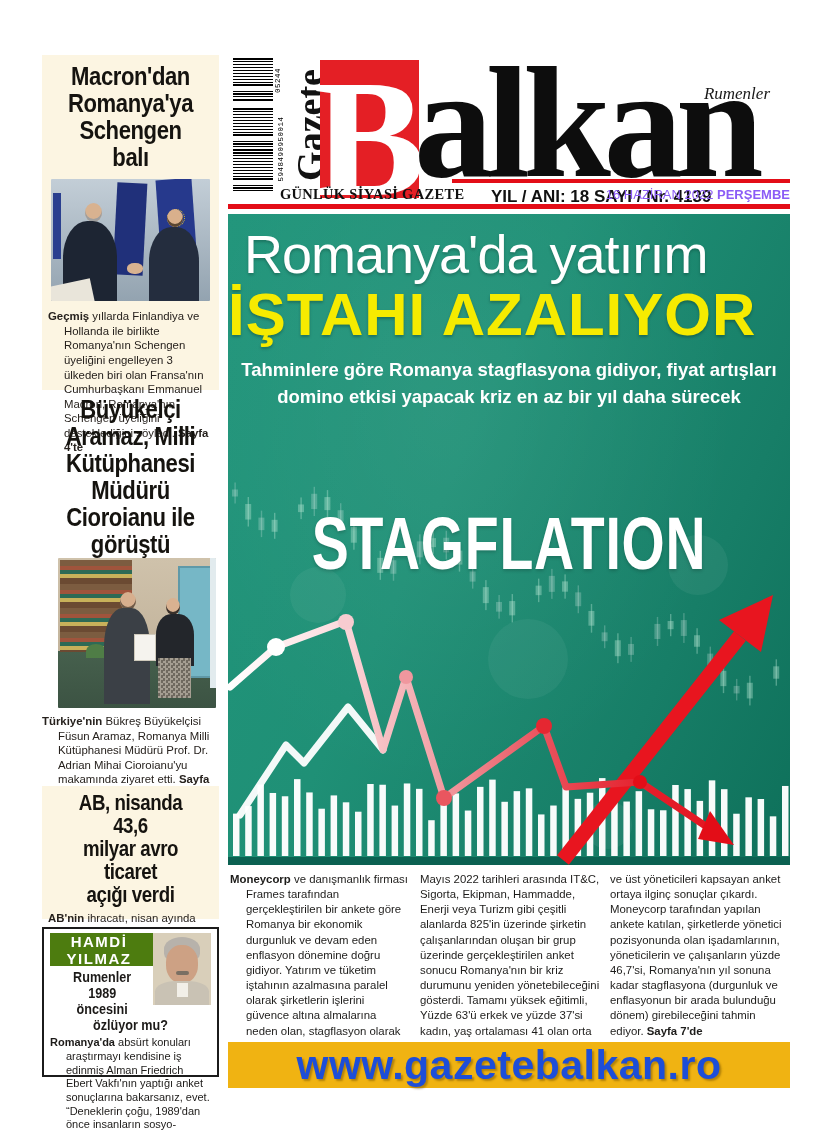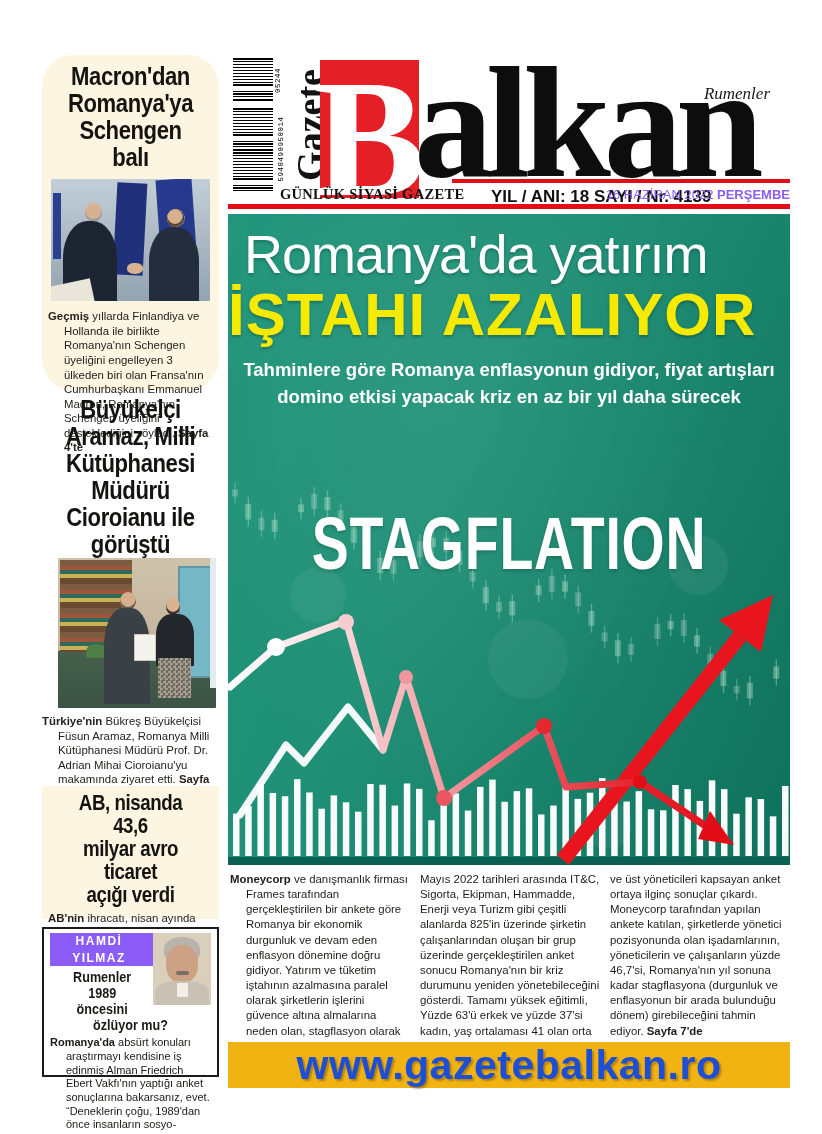--- a/index.html
+++ b/index.html
@@ -18,22 +18,22 @@
   .cap b { font-weight:800; }
 
   .photo { position:relative; overflow:hidden; border-radius:1px; }
   .blob { position:absolute; }
 
   
   .hamdi { position:absolute; left:42px; top:927px; width:177px; height:150px;
            background:#fff; border:2px solid #1b1b1b; padding:4px 6px; }
   .portrait { float:right; width:58px; height:72px; margin:0 0 3px 5px; position:relative;
               background:#d9cfba; overflow:hidden; }
-  .h-bar { background:#8b5cf6; height:33px; line-height:17px; text-align:center;
-           color:#fff; font-weight:800; font-size:12px; letter-spacing:1.5px; margin-right:2px; }
+  .h-bar { background:#4d7c0f; height:33px; line-height:17px; text-align:center;
+           color:#fff; font-weight:800; font-size:15px; letter-spacing:1.5px; margin-right:2px; }
   .h-head { font-weight:800; font-size:14px; line-height:1.15; text-align:center; margin-top:3px;
             transform:scaleX(.9); transform-origin:50% 0; }
   .h-body { font-size:11px; line-height:1.24; margin-top:3px; }
 
   
   .bars { background:repeating-linear-gradient(180deg,#000 0 1.6px,#fff 1.6px 3.1px,#000 3.1px 4px,#fff 4px 6.2px,#000 6.2px 7.4px,#fff 7.4px 8.8px); }
   .rot { transform:rotate(-90deg); }
   .bc-num { font-family:"Liberation Mono",monospace; font-size:7.5px; letter-spacing:.5px;
             text-align:center; color:#000; }
   .gazete { font-family:"Liberation Serif",serif; font-weight:700; font-size:38px;
@@ -77,21 +77,21 @@
   .banner { position:absolute; left:228px; top:1042px; width:562px; height:46px;
             background:#f0b312; text-align:center; line-height:46px; cursor:pointer; }
   .banner span { color:#1d4ed8; font-weight:800; font-size:41px; letter-spacing:.5px;
                  text-shadow:2px 2px 2px rgba(104,70,0,.45); }
 </style>
 </head>
 <body>
 
 <div class="page">
 
-  <div class="abs cream" style="left:42px;top:55px;width:177px;height:335px;padding:8px 6px;border-radius:31px;">
+  <div class="abs cream" style="left:42px;top:55px;width:177px;height:335px;padding:8px 6px;">
     <div class="side-head pre" style="font-size:26px;">Macron'dan
 Romanya'ya
 Schengen balı</div>
     <div class="photo" style="width:159px;height:122px;margin:8px auto 0;background:linear-gradient(180deg,#c3ced7,#93a3b0);">
       <div class="blob" style="left:2px;top:14px;width:8px;height:66px;background:#2a3f8f;"></div>
       <div class="blob" style="left:64px;top:4px;width:30px;height:92px;background:#20307a;transform:rotate(3deg);"></div>
       <div class="blob" style="left:108px;top:0;width:36px;height:102px;background:#26398c;transform:rotate(-4deg);"></div>
       <div class="blob" style="left:116px;top:30px;width:18px;height:18px;border:1.6px dotted #f2cf1c;border-radius:50%;"></div>
       <div class="blob" style="left:34px;top:24px;width:17px;height:19px;background:#d8b290;border-radius:50%;box-shadow:0 -3px 0 0 #9e9e9e inset;"></div>
       <div class="blob" style="left:12px;top:42px;width:54px;height:82px;background:#1d2533;border-radius:45% 45% 0 0;"></div>
@@ -177,21 +177,21 @@
     <div class="abs issue" style="left:240px;top:137px;">YIL / ANI: 18 SAYI / Nr. 4139</div>
     <div class="abs dateline" style="right:0px;top:137px;">
       <span>16 HAZİRAN 2022 </span><span class="day">PERŞEMBE</span>
     </div>
     <div class="abs redline" style="left:0px;top:154px;width:562px;height:5px;"></div>
   </div>
 
   <div class="green-block">
     <div class="kicker">Romanya'da yatırım</div>
     <div class="big-head">İŞTAHI AZALIYOR</div>
-    <div class="deck pre">Tahminlere göre Romanya enflasyonun gidiyor, fiyat artışları
+    <div class="deck pre">Tahminlere göre Romanya stagflasyona gidiyor, fiyat artışları
 domino etkisi yapacak kriz en az bir yıl daha sürecek</div>
 
     <div class="chart">
       <svg id="market-svg" viewBox="0 0 562 450">
         <circle cx="90" cy="180" r="28" fill="rgba(255,255,255,0.05)"></circle>
         <circle cx="300" cy="244" r="40" fill="rgba(255,255,255,0.05)"></circle>
         <circle cx="470" cy="150" r="30" fill="rgba(255,255,255,0.06)"></circle>
         <circle cx="380" cy="410" r="24" fill="rgba(255,255,255,0.06)"></circle>
         <rect x="0" y="442" width="562" height="8" fill="#0b6151"></rect>
         <rect x="6.4" y="67.5" width="1.4" height="21" fill="rgba(255,255,255,0.22)"></rect>

